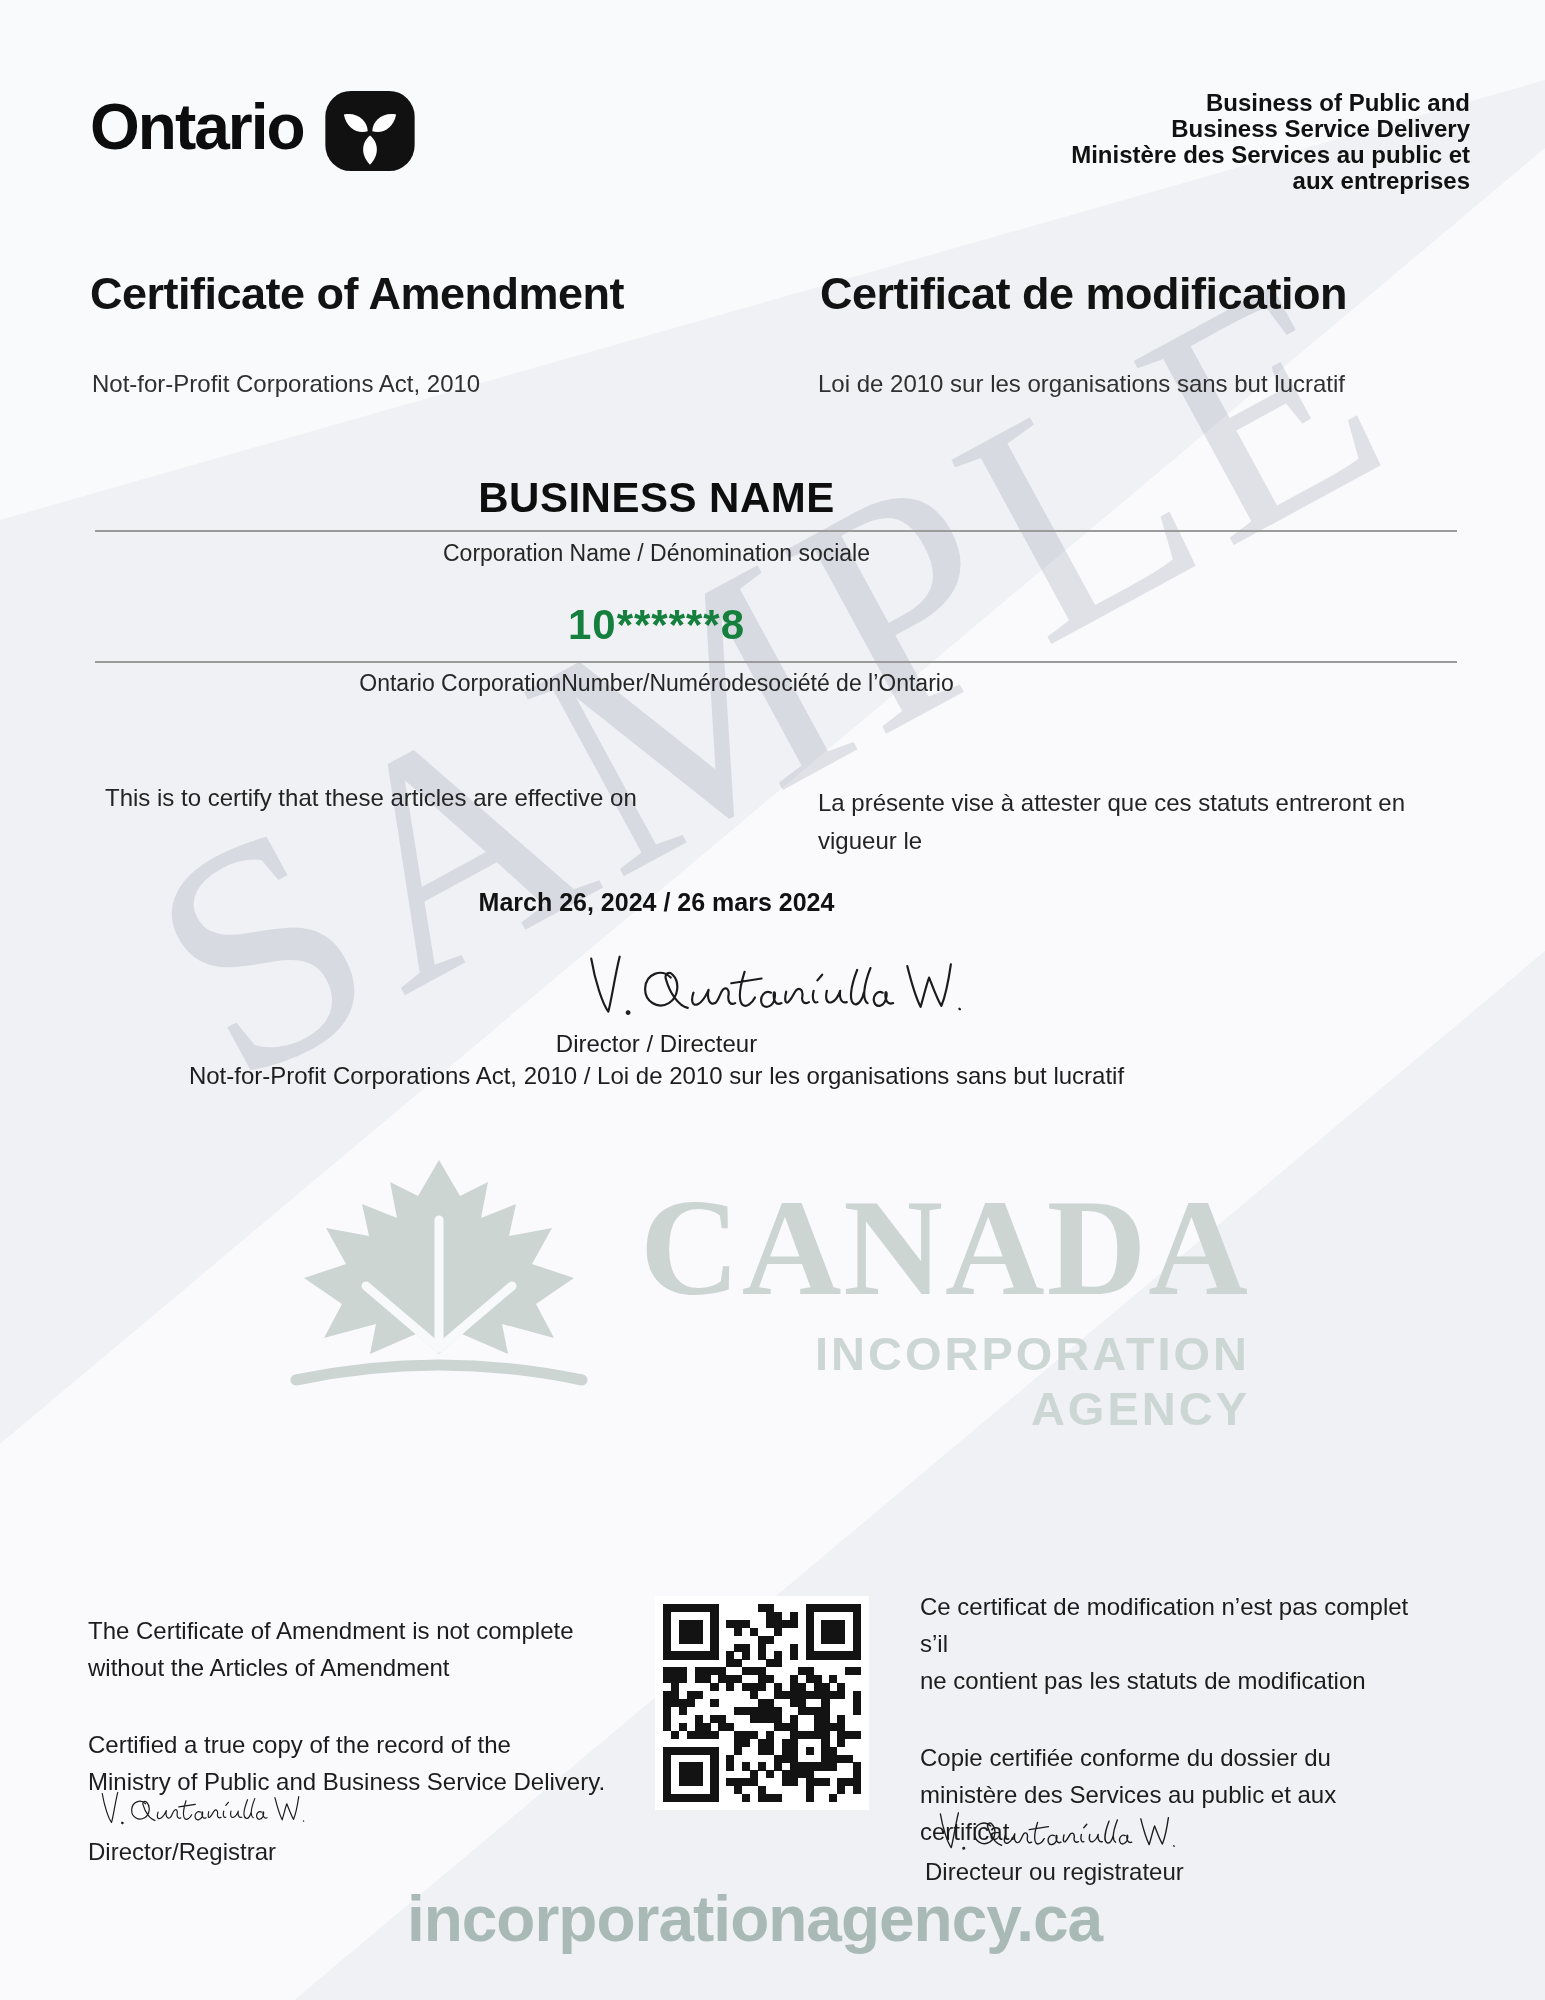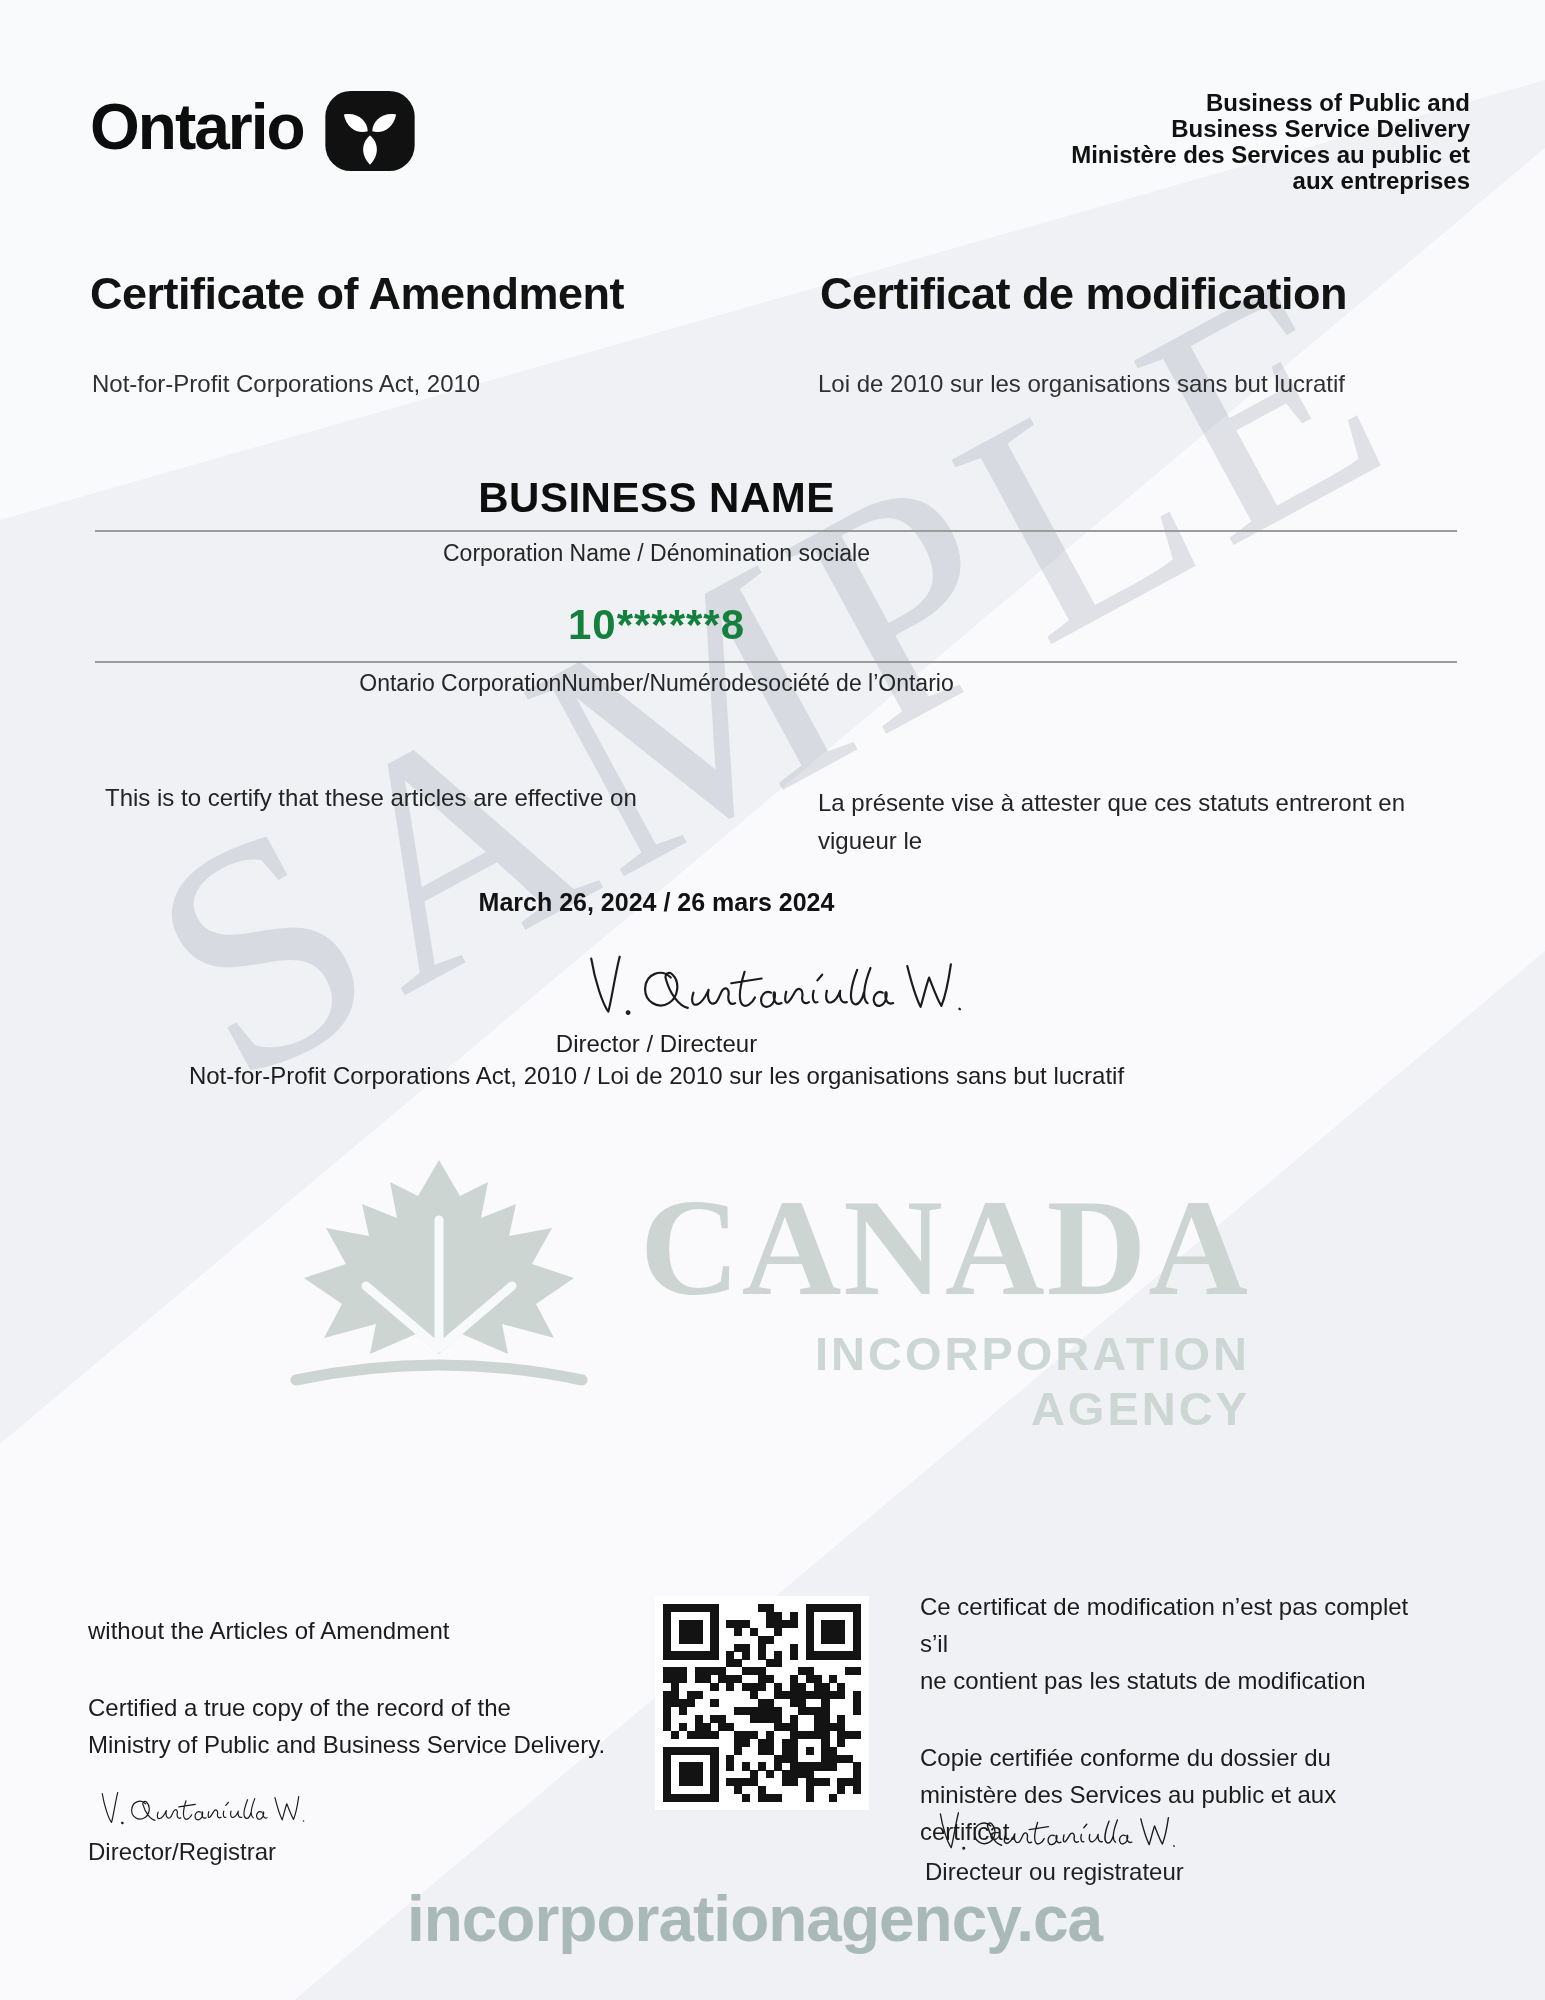--- a/index.html
+++ b/index.html
@@ -159,20 +159,21 @@
       <line x1="157" y1="190" x2="230" y2="128"></line>
     </g>
     <path d="M14,222 Q157,192 300,222" fill="none" stroke="#ccd5d2" stroke-width="11" stroke-linecap="round"></path>
   </svg>
   <div class="abs agency-text">
     <div class="agency-name">CANADA</div>
     <div class="agency-sub">INCORPORATION AGENCY</div>
   </div>
 
   <div class="abs f-block f-en">
+    <div>The Certificate of Amendment is not complete</div>
     <div>without the Articles of Amendment</div>
     <div class="f-gap"></div>
     <div>Certified a true copy of the record of the</div>
     <div>Ministry of Public and Business Service Delivery.</div>
   </div>
   <svg class="abs sig sig-en" viewBox="0 0 410 80" role="img" aria-label="V. Quintanilla W.">
     <use href="#sigpath"></use>
   </svg>
   <div class="abs role-en">Director/Registrar</div>
 

